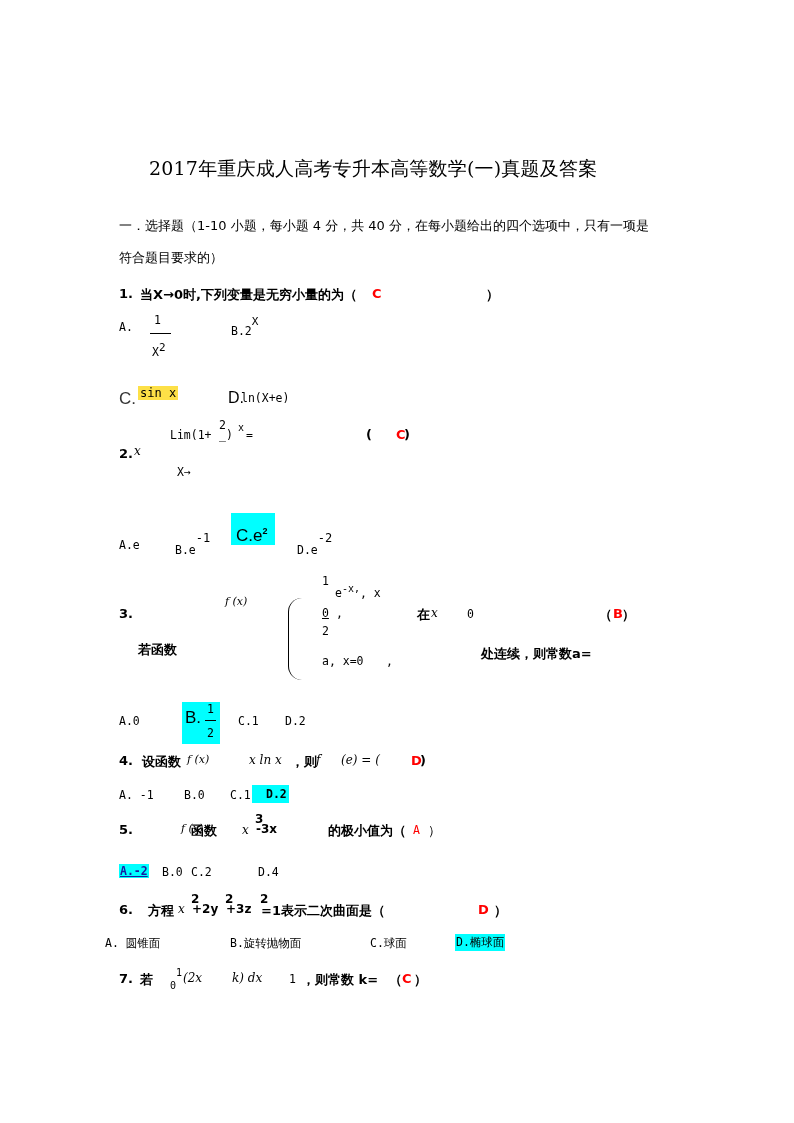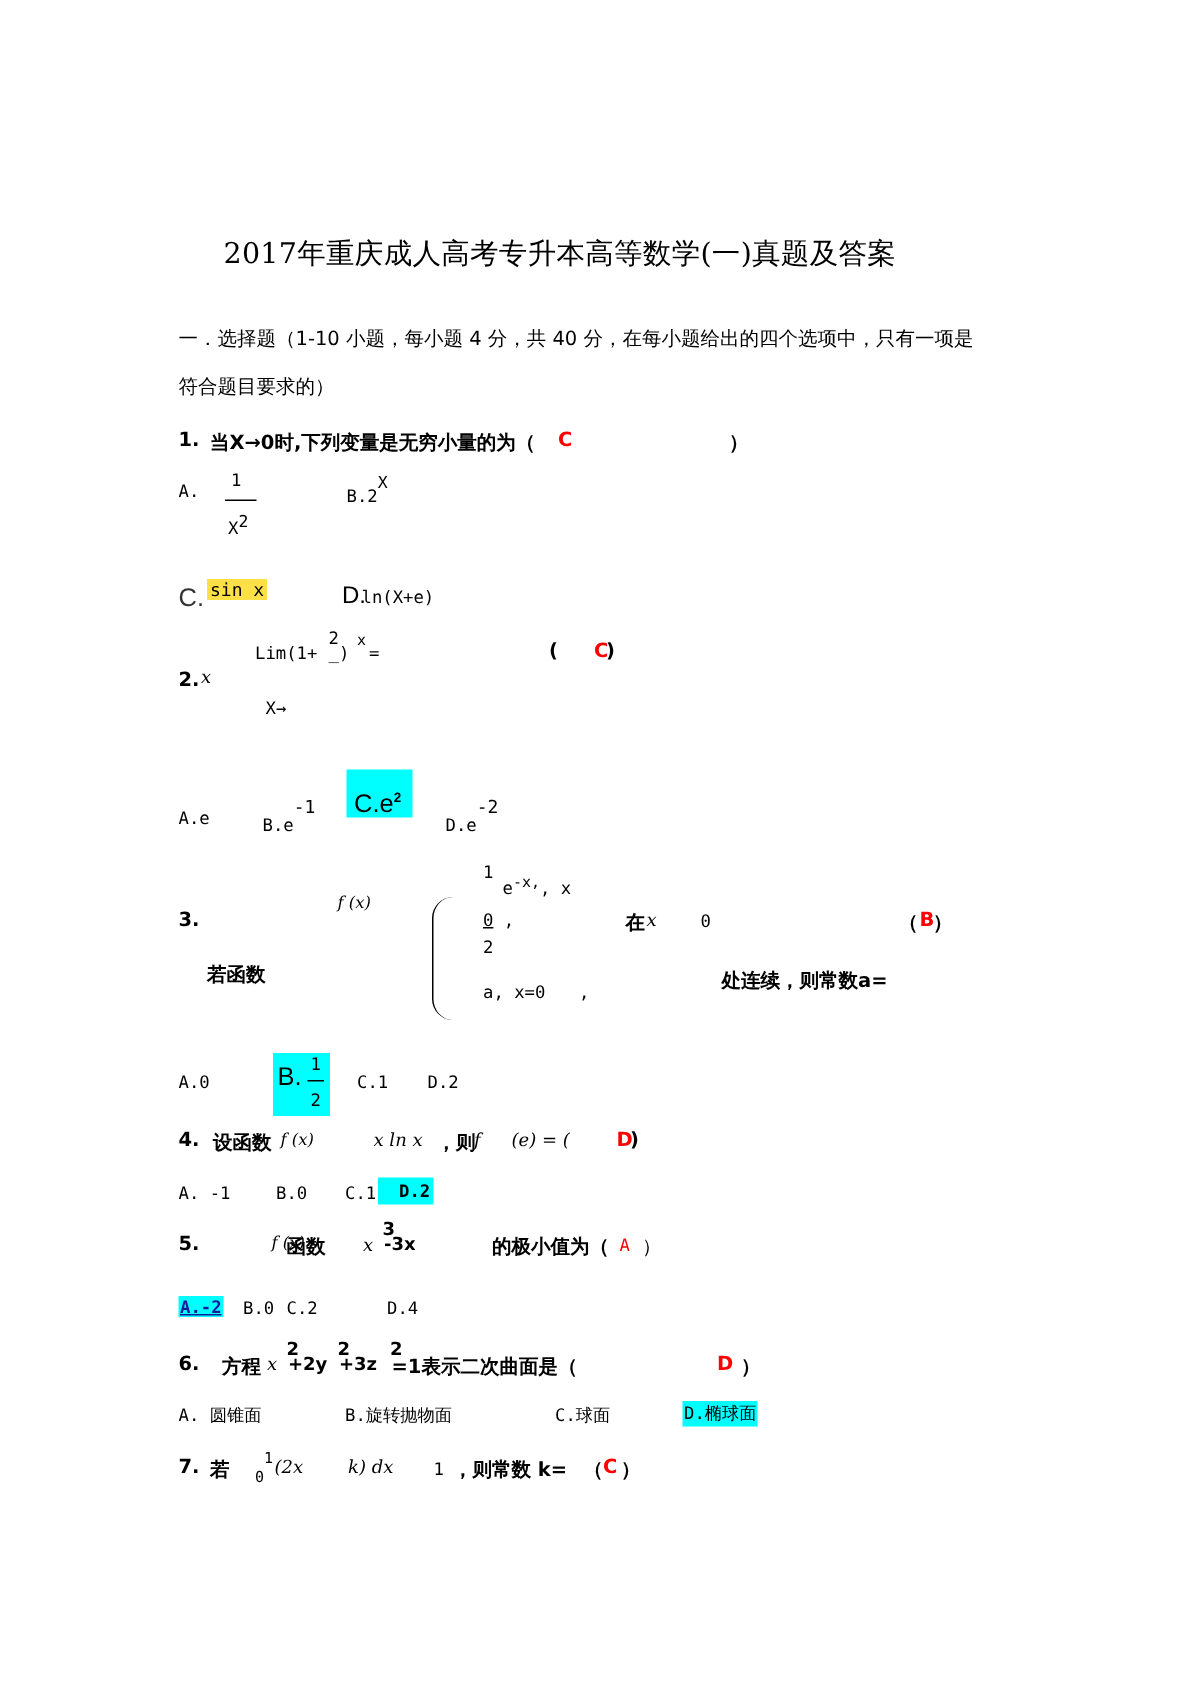--- a/index.html
+++ b/index.html
@@ -136,21 +136,21 @@
   <span class="abs it" style="top:902px;left:178px;">x</span>
   <span class="abs q" style="top:892px;left:191px;font-size:12px;">2</span>
   <span class="abs q" style="top:902px;left:192px;font-size:12px;">+2y</span>
   <span class="abs q" style="top:892px;left:225px;font-size:12px;">2</span>
   <span class="abs q" style="top:902px;left:226px;font-size:12px;">+3z</span>
   <span class="abs q" style="top:892px;left:260px;font-size:12px;">2</span>
   <span class="abs q" style="top:902px;left:261px;">=1表示二次曲面是（</span>
   <span class="abs q red" style="top:902px;left:478px;">D</span>
   <span class="abs q" style="top:902px;left:494px;">）</span>
 
-  <span class="abs m" style="top:936px;left:119px;">A. 圆锥面</span>
+  <span class="abs m" style="top:936px;left:105px;">A. 圆锥面</span>
   <span class="abs m" style="top:936px;left:230px;">B.旋转抛物面</span>
   <span class="abs m" style="top:936px;left:370px;">C.球面</span>
   <span class="abs m hl-cyan" style="top:934px;left:455px;padding:1px 1px;">D.椭球面</span>
 </div>
 
 <div>
   <span class="abs q" style="top:971px;left:119px;">7.</span>
   <span class="abs q" style="top:971px;left:140px;">若</span>
   <span class="abs m" style="top:967px;left:176px;font-size:10px;">1</span>
   <span class="abs m" style="top:980px;left:170px;font-size:10px;">0</span>

